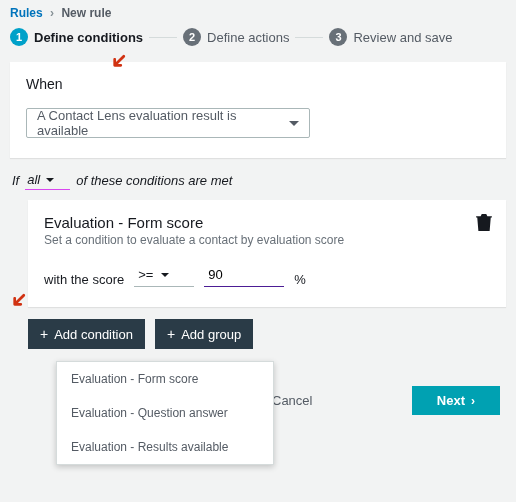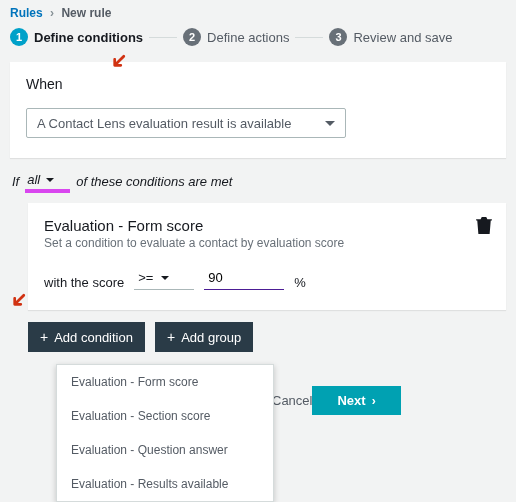--- a/index.html
+++ b/index.html
@@ -69,21 +69,21 @@
       background: #fff;
       border-radius: 2px;
       height: 30px;
       display: flex;
       align-items: center;
       justify-content: space-between;
       padding: 0 10px;
       font-size: 13px;
       color: #545b64;
       cursor: pointer;
-      width: 320px;
+      width: 284px;
     }
     .select-box .caret {
       border-left: 5px solid transparent;
       border-right: 5px solid transparent;
       border-top: 5px solid #545b64;
     }
     .arrow-red {
       position: absolute;
       color: #d13212;
       font-size: 22px;
@@ -96,21 +96,21 @@
       display: flex;
       align-items: center;
       gap: 6px;
       padding: 0 12px 10px;
       font-size: 13px;
       color: #16191f;
       font-style: italic;
     }
     .cond-row .small-select {
       border: none;
-      border-bottom: 4px solid #d946ef;
+      border-bottom: 1px solid #d946ef;
       background: transparent;
       padding: 2px 16px 2px 2px;
       font-size: 13px;
       position: relative;
       cursor: pointer;
       display: inline-flex;
       align-items: center;
       gap: 6px;
     }
     .cond-row .small-select .caret {
@@ -204,22 +204,23 @@
       z-index: 10;
     }
     .dropdown-menu .item {
       padding: 10px 14px;
       font-size: 12px;
       color: #545b64;
       cursor: pointer;
     }
     .footer-actions {
       display: flex;
-      align-items: center;
-      justify-content: flex-start;
+      gap: 14px;
+      align-items: center;
+      justify-content: space-between;
       padding: 12px 16px;
       position: absolute;
       right: 0;
       top: 374px;
       width: 260px;
     }
     .link-cancel {
       color: #545b64;
       font-size: 13px;
       cursor: pointer;
@@ -310,21 +311,20 @@
     <span class="plus">+</span>
     <span>Add condition</span>
   </button>
   <button class="btn-dark">
     <span class="plus">+</span>
     <span>Add group</span>
   </button>
 
   <div class="dropdown-menu">
     <div class="item">Evaluation - Form score</div>
-    <div class="item">Evaluation - Section score</div>
     <div class="item">Evaluation - Question answer</div>
     <div class="item">Evaluation - Results available</div>
 
   </div>
 </div>
 
 <div class="footer-actions">
   <a class="link-cancel">Cancel</a>
   <button class="btn-primary">
     <span>Next</span>

